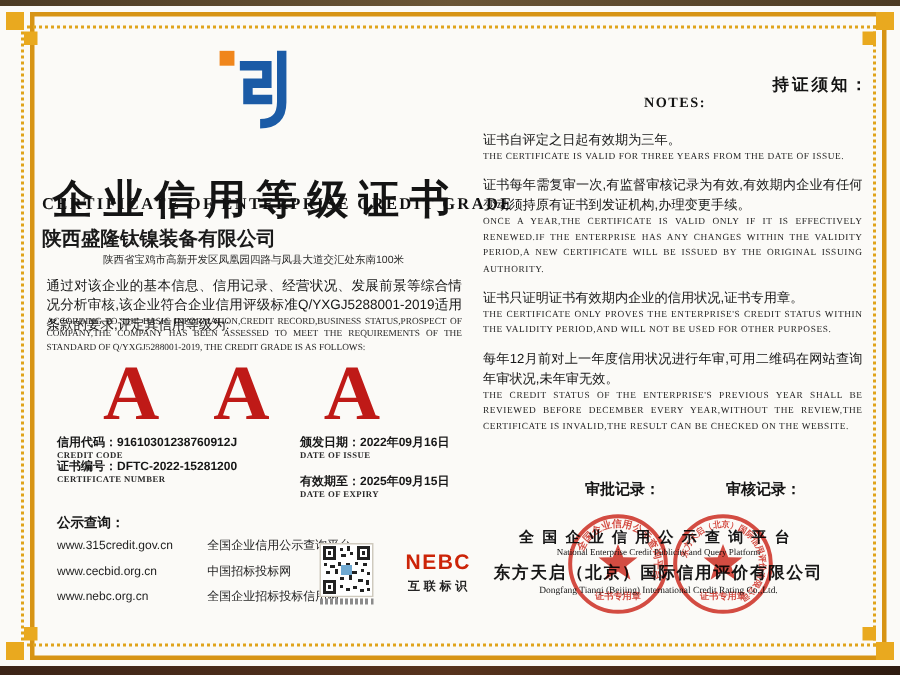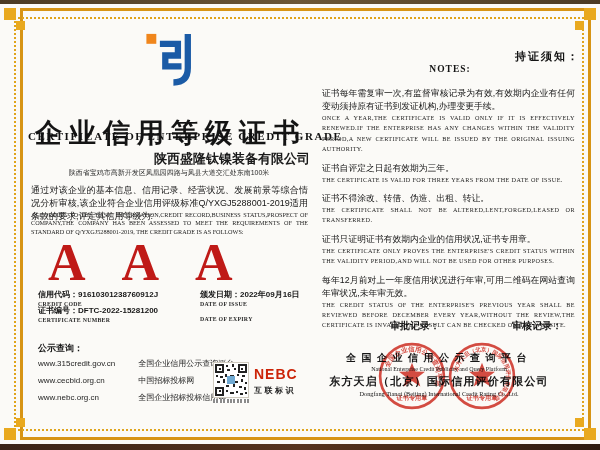--- a/index.html
+++ b/index.html
@@ -13,38 +13,38 @@
 
   
   .frame-solid { position:absolute; left:20px; top:8px; right:9px; bottom:10px; border:3px solid #d79415; }
   .frame-dotted { position:absolute; left:14px; top:17px; right:16px; bottom:19px; border:2px dotted #e0a41c; }
   .gsq { position:absolute; background:#e9a91f; }
 
   
   .logo { position:absolute; left:141px; top:29px; width:54px; height:62px; }
   .title-zh { position:absolute; left:28px; top:99px; width:282px; font-size:27px; font-weight:bold; color:#141414; letter-spacing:7px; padding-left:4px; white-space:nowrap; text-align:center;margin-top:16px; }
   .title-en { position:absolute; left:28px; top:130px; width:282px; font-family:"Liberation Serif",serif; font-weight:bold; font-size:11px; letter-spacing:1.6px; color:#111; text-align:center; white-space:nowrap; }
-  .company { position:absolute; left:28px; top:150px; width:282px; font-size:13px; font-weight:bold; color:#1a1a1a; text-align:right; }
+  .company { position:absolute; left:28px; top:150px; width:282px; font-size:13px; font-weight:bold; color:#1a1a1a; text-align:left; }
   .address { position:absolute; left:28px; top:168px; width:282px; font-size:7px; color:#2b2b2b; text-align:center; }
   .para-zh { position:absolute; left:31px; top:184px; width:277px; font-size:9px; line-height:13px; color:#161616; text-align:justify; font-weight:500; }
   .para-en { position:absolute; left:31px; top:211px; width:277px; font-family:"Liberation Serif",serif; font-size:6.2px; line-height:8.4px; color:#1c1c1c; text-align:justify; }
-  .grade { position:absolute; left:28px; top:233px; width:282px; font-family:"Liberation Serif",serif; font-weight:bold; font-size:52px; color:#bf1a17; letter-spacing:36px; padding-left:20px; white-space:nowrap; }
+  .grade { position:absolute; left:28px; top:233px; width:282px; text-align:center; font-family:"Liberation Serif",serif; font-weight:bold; font-size:52px; color:#bf1a17; letter-spacing:36px; padding-left:20px; white-space:nowrap; }
 
   .field { position:absolute; width:160px; }
   .field .fv { font-size:8px; font-weight:bold; color:#161616; white-space:nowrap; }
   .field .fs { font-family:"Liberation Serif",serif; font-size:5.8px; font-weight:bold; color:#2a2a2a; margin-top:1px; letter-spacing:.3px; }
 
   .query-label { position:absolute; left:38px; top:342px; font-size:9px; font-weight:bold; color:#151515; }
   .site-row { position:absolute; left:38px; font-size:8px; color:#1d1d1d; white-space:nowrap; }
   .site-row .url { display:inline-block; width:98px; }
 
   .qr { position:absolute; left:213px; top:362px; width:36px; height:36px; background:#fff; border:1px solid #cfcabe; }
   .qr-caption { position:absolute; left:213px; top:399px; width:36px; height:4px;
       background:repeating-linear-gradient(90deg,#8b8b8b 0 2px,#fff 2px 3.4px); }
-  .nebc { position:absolute; left:254px; top:366px; width:60px; text-align:left; }
+  .nebc { position:absolute; left:254px; top:366px; width:60px; text-align:right; }
   .nebc-brand { font-size:14px; font-weight:bold; color:#cc2408; letter-spacing:1px; }
   .nebc-tag { font-size:8px; color:#242424; letter-spacing:2.5px; margin-top:3px; font-weight:bold; }
 
   
   .notes-zh { position:absolute; left:320px; top:49px; width:260px; text-align:right; font-size:11px; font-weight:bold; color:#141414; letter-spacing:2px; }
   .notes-en { position:absolute; left:320px; top:64px; width:260px; text-align:center; font-family:"Liberation Serif",serif; font-size:9.5px; font-weight:bold; color:#141414; letter-spacing:1px; }
   .notes-body { position:absolute; left:322px; top:87px; width:253px; }
   .note { margin-bottom:7px; }
   .note .nzh { font-size:8.8px; line-height:13px; color:#161616; text-align:justify; font-weight:500; }
   .note .nen { font-family:"Liberation Serif",serif; font-size:6.2px; line-height:10.4px; color:#1c1c1c; text-align:justify; letter-spacing:.4px; }
@@ -101,20 +101,21 @@
   </div>
   <div class="field" style="left:200px;top:289px;">
     <div class="fv"><span>颁发日期：</span><span>2022年09月16日</span></div>
     <div class="fs">DATE OF ISSUE</div>
   </div>
   <div class="field" style="left:38px;top:305px;">
     <div class="fv"><span>证书编号：</span><span>DFTC-2022-15281200</span></div>
     <div class="fs">CERTIFICATE NUMBER</div>
   </div>
   <div class="field" style="left:200px;top:315px;">
+    <div class="fv"><span>有效期至：</span><span>2025年09月15日</span></div>
     <div class="fs">DATE OF EXPIRY</div>
   </div>
 
   <div class="query-label">公示查询：</div>
 
   <div class="site-row" style="top:358px;">
     <span class="url">www.315credit.gov.cn</span>
     <span>全国企业信用公示查询平台</span>
   </div>
   <div class="site-row" style="top:375px;">
@@ -174,43 +175,39 @@
   <div class="nebc">
     <div class="nebc-brand">NEBC</div>
     <div class="nebc-tag">互联标识</div>
   </div>
 
   <div class="notes-zh">持证须知：</div>
   <div class="notes-en">NOTES:</div>
 
   <div class="notes-body">
     <div class="note">
+      <div class="nzh">证书自评定之日起有效期为三年。</div>
+      <div class="nen">THE CERTIFICATE IS VALID FOR THREE YEARS FROM THE DATE OF ISSUE.</div>
+    </div>
+    <div class="note">
       <div class="nzh">证书每年需复审一次,有监督审核记录为有效,有效期内企业有任何变动须持原有证书到发证机构,办理变更手续。</div>
       <div class="nen">ONCE A YEAR,THE CERTIFICATE IS VALID ONLY IF IT IS EFFECTIVELY RENEWED.IF THE ENTERPRISE HAS ANY CHANGES WITHIN THE VALIDITY PERIOD,A NEW CERTIFICATE WILL BE ISSUED BY THE ORIGINAL ISSUING AUTHORITY.</div>
     </div>
     <div class="note">
-      <div class="nzh">证书自评定之日起有效期为三年。</div>
-      <div class="nen">THE CERTIFICATE IS VALID FOR THREE YEARS FROM THE DATE OF ISSUE.</div>
-    </div>
-    <div class="note">
-      <div class="nzh">证书不得涂改、转借、伪造、出租、转让。</div>
-      <div class="nen">THE CERTIFICATE SHALL NOT BE ALTERED,LENT,FORGED,LEASED OR TRANSFERRED.</div>
-    </div>
-    <div class="note">
       <div class="nzh">证书只证明证书有效期内企业的信用状况,证书专用章。</div>
       <div class="nen">THE CERTIFICATE ONLY PROVES THE ENTERPRISE'S CREDIT STATUS WITHIN THE VALIDITY PERIOD,AND WILL NOT BE USED FOR OTHER PURPOSES.</div>
     </div>
     <div class="note">
       <div class="nzh">每年12月前对上一年度信用状况进行年审,可用二维码在网站查询年审状况,未年审无效。</div>
       <div class="nen">THE CREDIT STATUS OF THE ENTERPRISE'S PREVIOUS YEAR SHALL BE REVIEWED BEFORE DECEMBER EVERY YEAR,WITHOUT THE REVIEW,THE CERTIFICATE IS INVALID,THE RESULT CAN BE CHECKED ON THE WEBSITE.</div>
     </div>
   </div>
 
   <div class="rec-label" style="left:390px;">审批记录：</div>
-  <div class="rec-label" style="left:512px;">审核记录：</div>
+  <div class="rec-label" style="left:484px;">审核记录：</div>
 
   <div class="footer-org">
     <div class="org1-zh">全国企业信用公示查询平台</div>
     <div class="org1-en">National Enterprise Credit Publicity and Query Platform</div>
     <div class="org2-zh">东方天启（北京）国际信用评价有限公司</div>
     <div class="org2-en">Dongfang Tianqi (Beijing) International Credit Rating Co.,Ltd.</div>
   </div>
 
   <svg class="seal" style="left:376px;top:340px;" viewBox="0 0 70 70">
     <defs>

